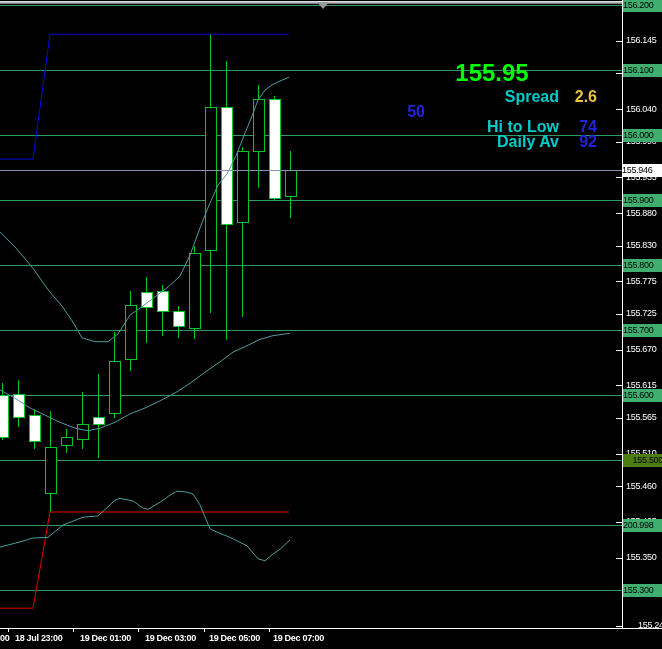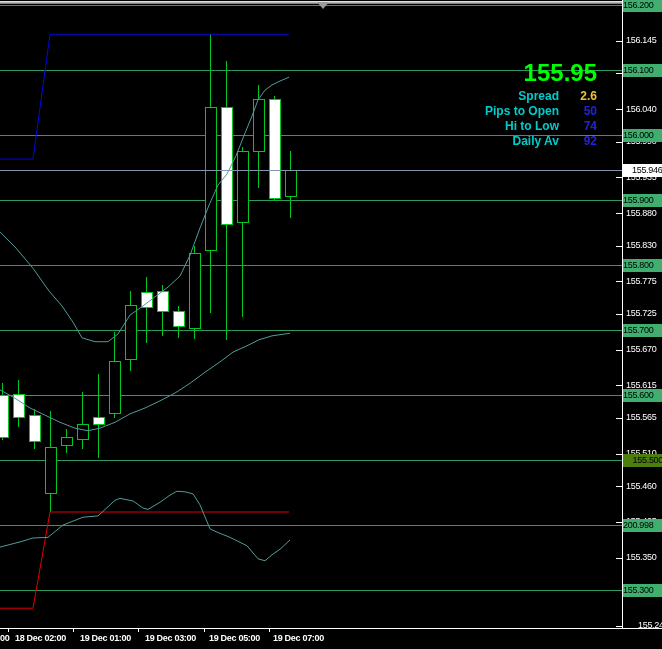--- a/index.html
+++ b/index.html
@@ -7,33 +7,33 @@
     position:relative;width:662px;height:649px;background:#000;overflow:hidden;
     font-family:"Liberation Sans",sans-serif;
   }
   #chart-svg{position:absolute;left:0;top:0;}
   #top-strip{position:absolute;left:0;top:1px;width:622px;height:3px;
     background:linear-gradient(180deg,#f8f8f8,#6e6e6e);}
   #scroll-marker{position:absolute;top:2px;width:0;height:0;
     border-left:6px solid transparent;border-right:6px solid transparent;
     border-top:7px solid #9a9a9a;}
   #info-panel{position:absolute;top:60px;right:65px;width:210px;text-align:right;}
-  #big-price{font-size:24px;font-weight:bold;line-height:26px;margin-bottom:3px;}
+  #big-price{font-size:24px;font-weight:bold;line-height:26px;margin-bottom:3px;text-align:center;}
   .irow{display:flex;align-items:baseline;height:15px;
-    font-size:12px;font-weight:bold;line-height:15px;}
+    font-size:16px;font-weight:bold;line-height:15px;}
   .ilabel{flex:1;text-align:right;}
   .ivalue{width:38px;text-align:right;}
   #price-axis{position:absolute;left:622px;top:0;width:40px;height:628px;}
   .plabel{position:absolute;left:4px;width:36px;height:13px;line-height:13px;
     font-size:9px;letter-spacing:-0.3px;color:#fff;white-space:nowrap;}
   .pmajor{position:absolute;left:1px;width:40px;height:13px;line-height:13px;
     font-size:9px;letter-spacing:-0.3px;color:#000;padding-left:0;
     box-sizing:border-box;z-index:2;}
   .pcurrent{position:absolute;left:0;width:40px;height:13px;line-height:13px;
-    font-size:9px;letter-spacing:-0.3px;color:#000;padding-left:10px;
+    font-size:9px;letter-spacing:-0.3px;color:#000;padding-left:0;
     box-sizing:border-box;z-index:3;}
   #time-axis{position:absolute;left:0;top:631px;width:662px;height:18px;font-weight:bold;}
   .tlabel{position:absolute;top:2px;font-size:9px;letter-spacing:-0.3px;
     color:#fff;white-space:nowrap;}
 </style>
 </head>
 <body>
 
 <div id="screen">
   <svg id="chart-svg" width="662" height="649">
@@ -120,21 +120,20 @@
   <div id="scroll-marker" style="left: 317px; border-top-color: rgb(154, 154, 154);"></div>
 
   <div id="info-panel">
     <div id="big-price" style="color: rgb(0, 255, 0);">155.95</div>
     <div id="info-rows">
         <div class="irow">
           <span class="ilabel" style="color: rgb(0, 204, 204);">Spread</span>
           <span class="ivalue" style="color: rgb(232, 197, 58);">2.6</span>
         </div>
         <div class="irow">
-          <span class="ilabel" style="color: rgb(0, 204, 204);">Pips to Open</span>
           <span class="ivalue" style="color: rgb(34, 34, 221);">50</span>
         </div>
         <div class="irow">
           <span class="ilabel" style="color: rgb(0, 204, 204);">Hi to Low</span>
           <span class="ivalue" style="color: rgb(34, 34, 221);">74</span>
         </div>
         <div class="irow">
           <span class="ilabel" style="color: rgb(0, 204, 204);">Daily Av</span>
           <span class="ivalue" style="color: rgb(34, 34, 221);">92</span>
         </div>
@@ -166,19 +165,19 @@
       <div class="pmajor" style="top: 258.505px; background: rgb(63, 174, 110);">155.800</div>
       <div class="pmajor" style="top: 323.505px; background: rgb(63, 174, 110);">155.700</div>
       <div class="pmajor" style="top: 388.505px; background: rgb(63, 174, 110);">155.600</div>
       <div class="pmajor" style="top: 453.505px; background: #4d7c0f; text-align: right;">155.500</div>
       <div class="pmajor" style="top: 518.505px; background: rgb(63, 174, 110);">200.998</div>
       <div class="pmajor" style="top: 583.505px; background: rgb(63, 174, 110);">155.300</div>
       <div class="pcurrent" style="top: 163.605px; background: rgb(255, 255, 255);">155.946</div>
     </div>
   <div id="time-axis">
       <div class="tlabel" style="left: 0px; color: rgb(255, 255, 255);">00</div>
-      <div class="tlabel" style="left: 15px; color: rgb(255, 255, 255);">18 Dec 02:00</div>
+      <div class="tlabel" style="left: 15px; color: rgb(255, 255, 255);">18 Jul 23:00</div>
       <div class="tlabel" style="left: 80px; color: rgb(255, 255, 255);">19 Dec 01:00</div>
       <div class="tlabel" style="left: 145px; color: rgb(255, 255, 255);">19 Dec 03:00</div>
       <div class="tlabel" style="left: 209px; color: rgb(255, 255, 255);">19 Dec 05:00</div>
       <div class="tlabel" style="left: 273px; color: rgb(255, 255, 255);">19 Dec 07:00</div>
     </div>
 </div>
 
 </body></html>

